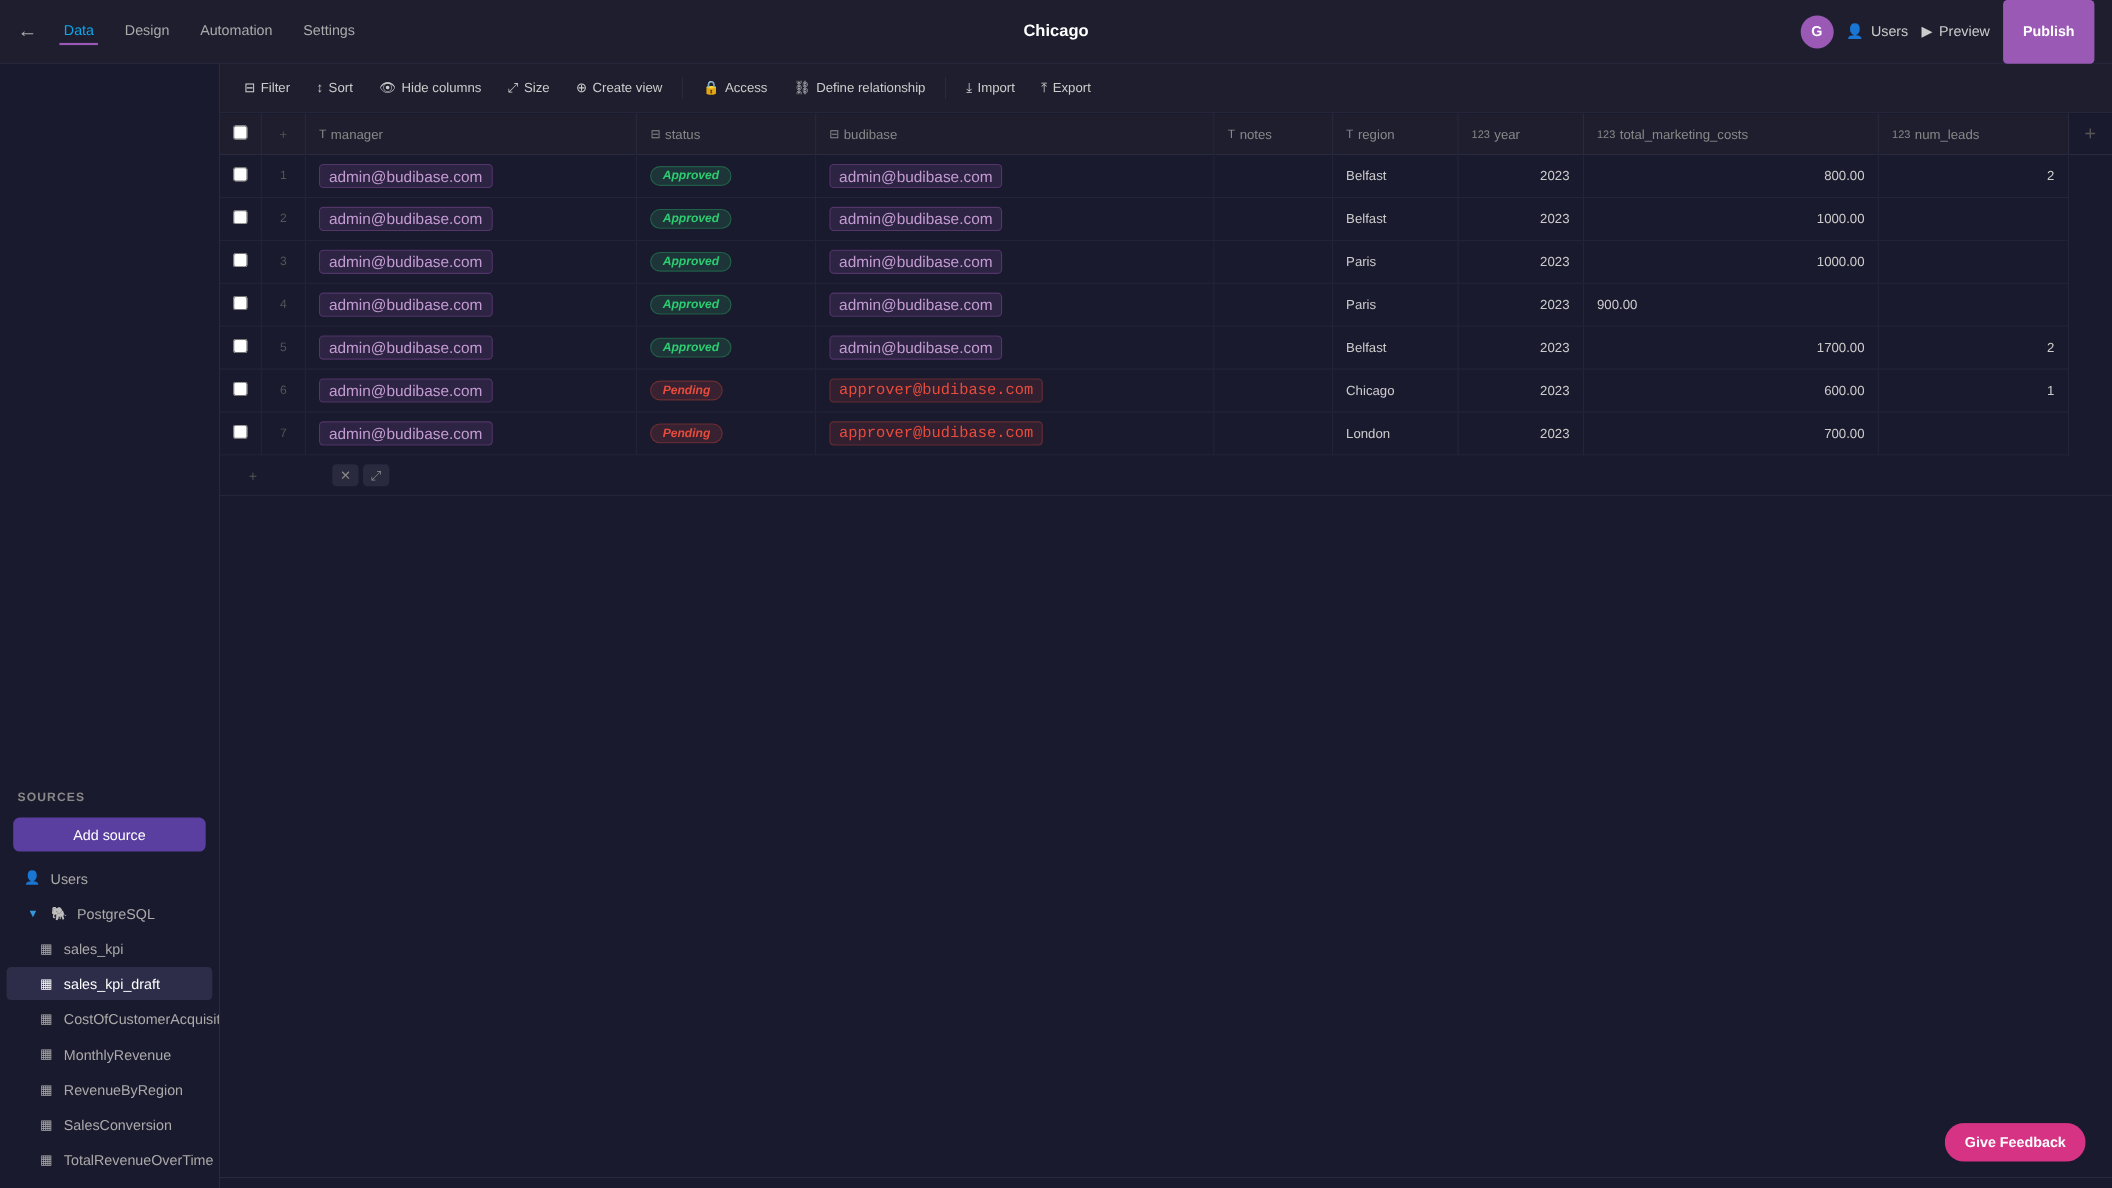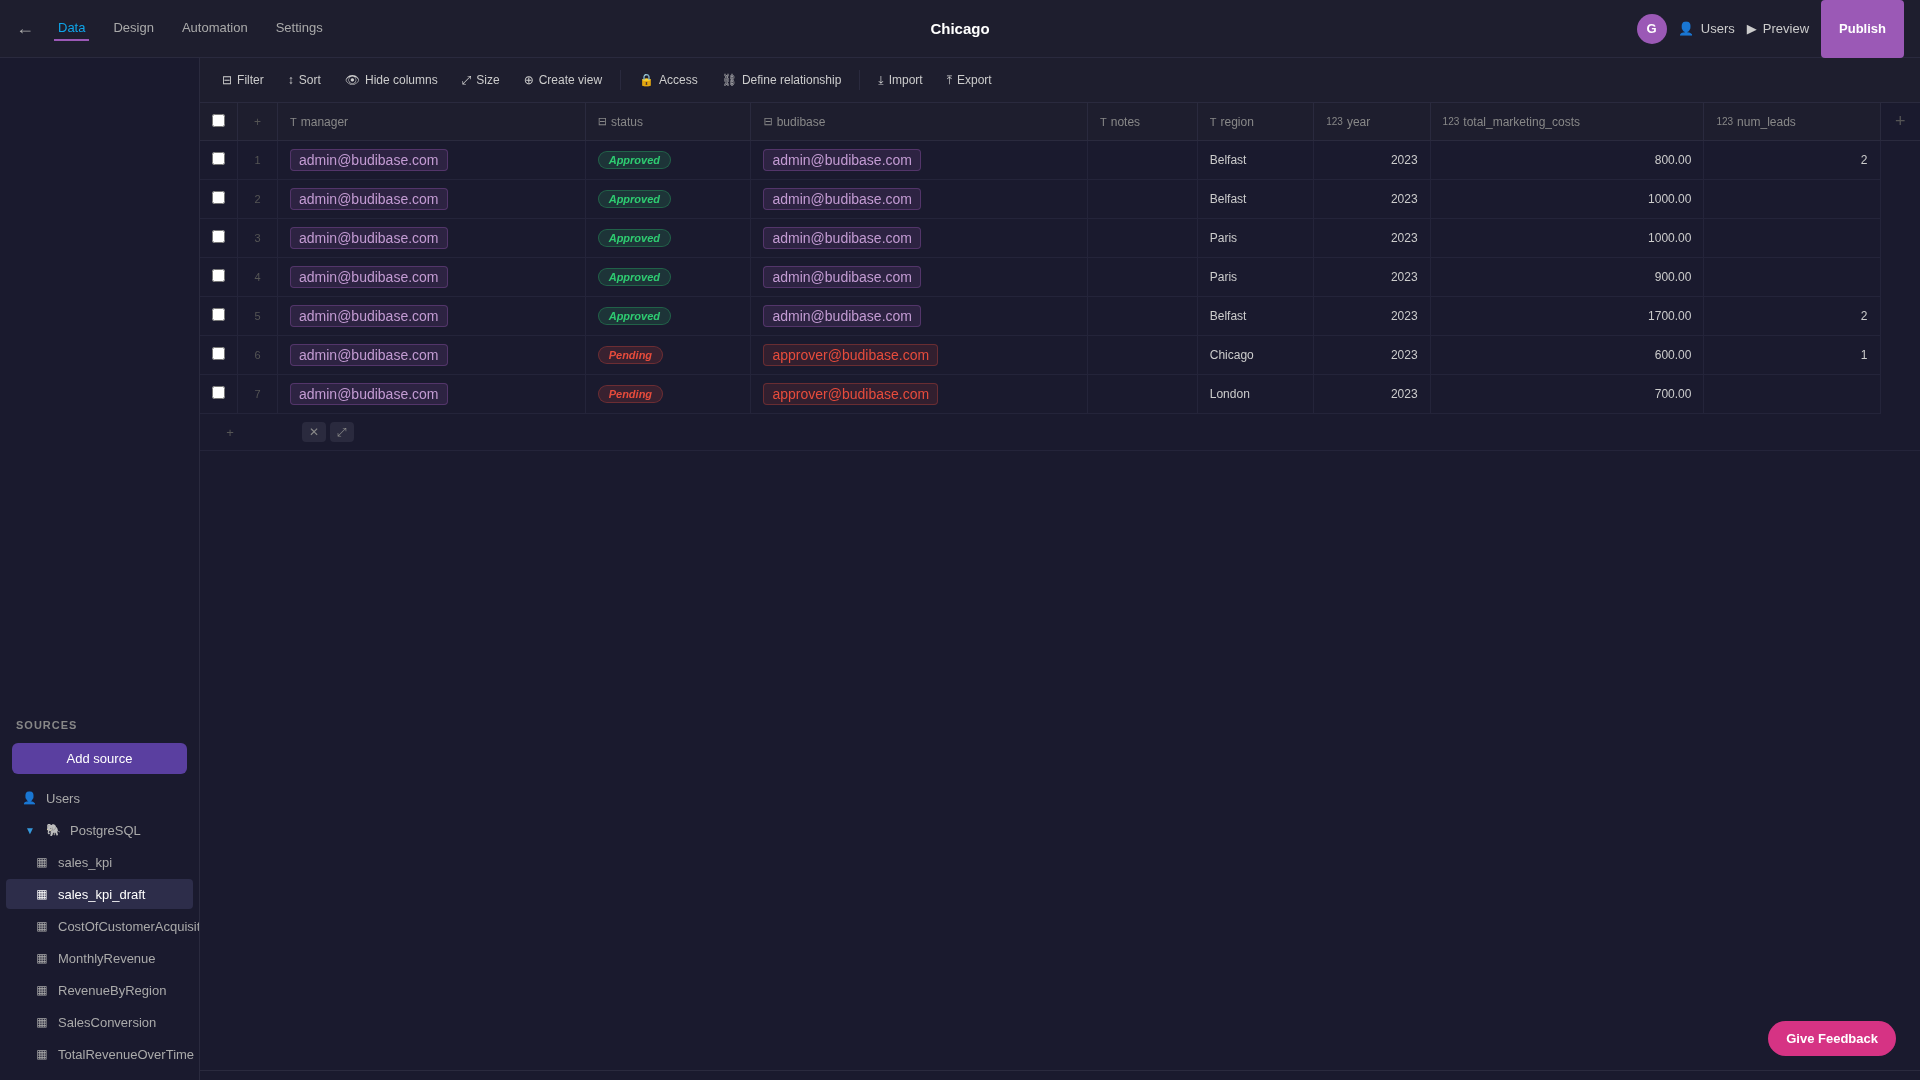--- a/index.html
+++ b/index.html
@@ -250,20 +250,21 @@
       border: 1px solid rgba(155,89,182,0.35);
       padding: 2px 8px;
       border-radius: 4px;
       font-size: 14px;
       color: #c39bd3;
     }
     .email-badge-approver {
       background: rgba(231,76,60,0.12);
       border: 1px solid rgba(231,76,60,0.3);
       color: #e74c3c;
+      font-family: Liberation Mono, monospace;
     }
 
     .add-row {
       display: flex;
       align-items: center;
       gap: 6px;
       padding: 8px 12px;
       color: #555;
       cursor: pointer;
       border-bottom: 1px solid #24243a;
@@ -568,21 +569,21 @@
       </td>
       <td>
         <span class="badge badge-approved">Approved</span>
       </td>
       <td>
         <span class="email-badge">admin@budibase.com</span>
       </td>
       <td></td>
       <td>Paris</td>
       <td style="text-align:right;">2023</td>
-      <td style="text-align:right;">900.00</td>
+      <td style="">900.00</td>
       <td style="text-align:right;"></td>
     </tr>
             <tr>
       <td class="checkbox-col">
         <input type="checkbox" style="">
       </td>
       <td class="row-num">5</td>
       <td>
         <span class="email-badge">admin@budibase.com</span>
       </td>

